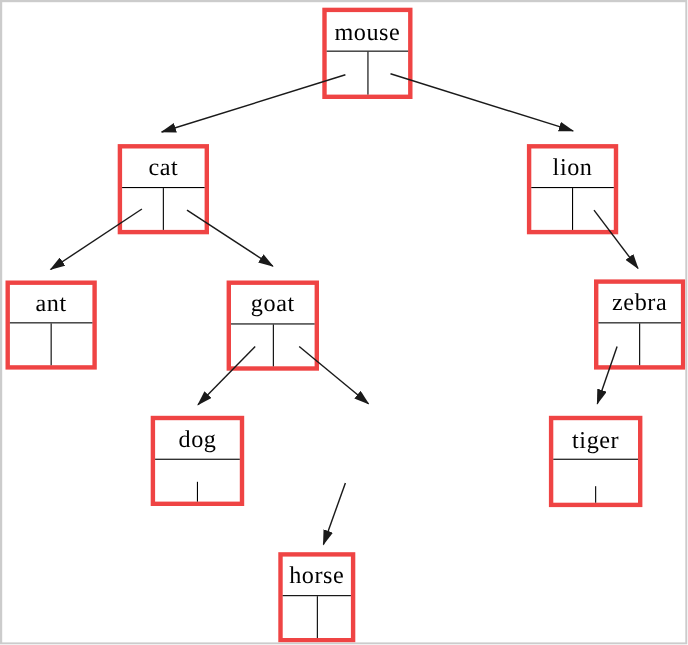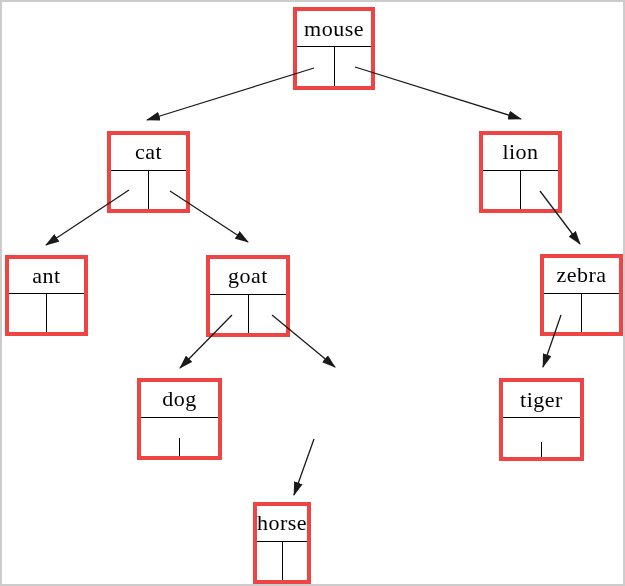--- a/index.html
+++ b/index.html
@@ -123,21 +123,21 @@
 
 
   <div class="node" style="left: 497px; top: 376px; width: 85px; height: 83px; gap: 24px;">
     <div class="node-label">tiger</div>
     <div class="node-cells">
       <div class="cell left"></div>
       <div class="cell right"></div>
     </div>
   </div>
 
-  <div class="node" style="left: 251px; top: 500px; width: 58px; height: 82px;">
+  <div class="node" style="left: 251px; top: 500px; width: 70px; height: 82px;">
     <div class="node-label">horse</div>
     <div class="node-cells">
       <div class="cell left"></div>
       <div class="cell right"></div>
     </div>
   </div>
 
   <svg id="edges-svg" xmlns="http://www.w3.org/2000/svg">
     <defs>
       <marker id="arrowhead" markerUnits="userSpaceOnUse" markerWidth="14" markerHeight="9" refX="13" refY="4.5" orient="auto">

